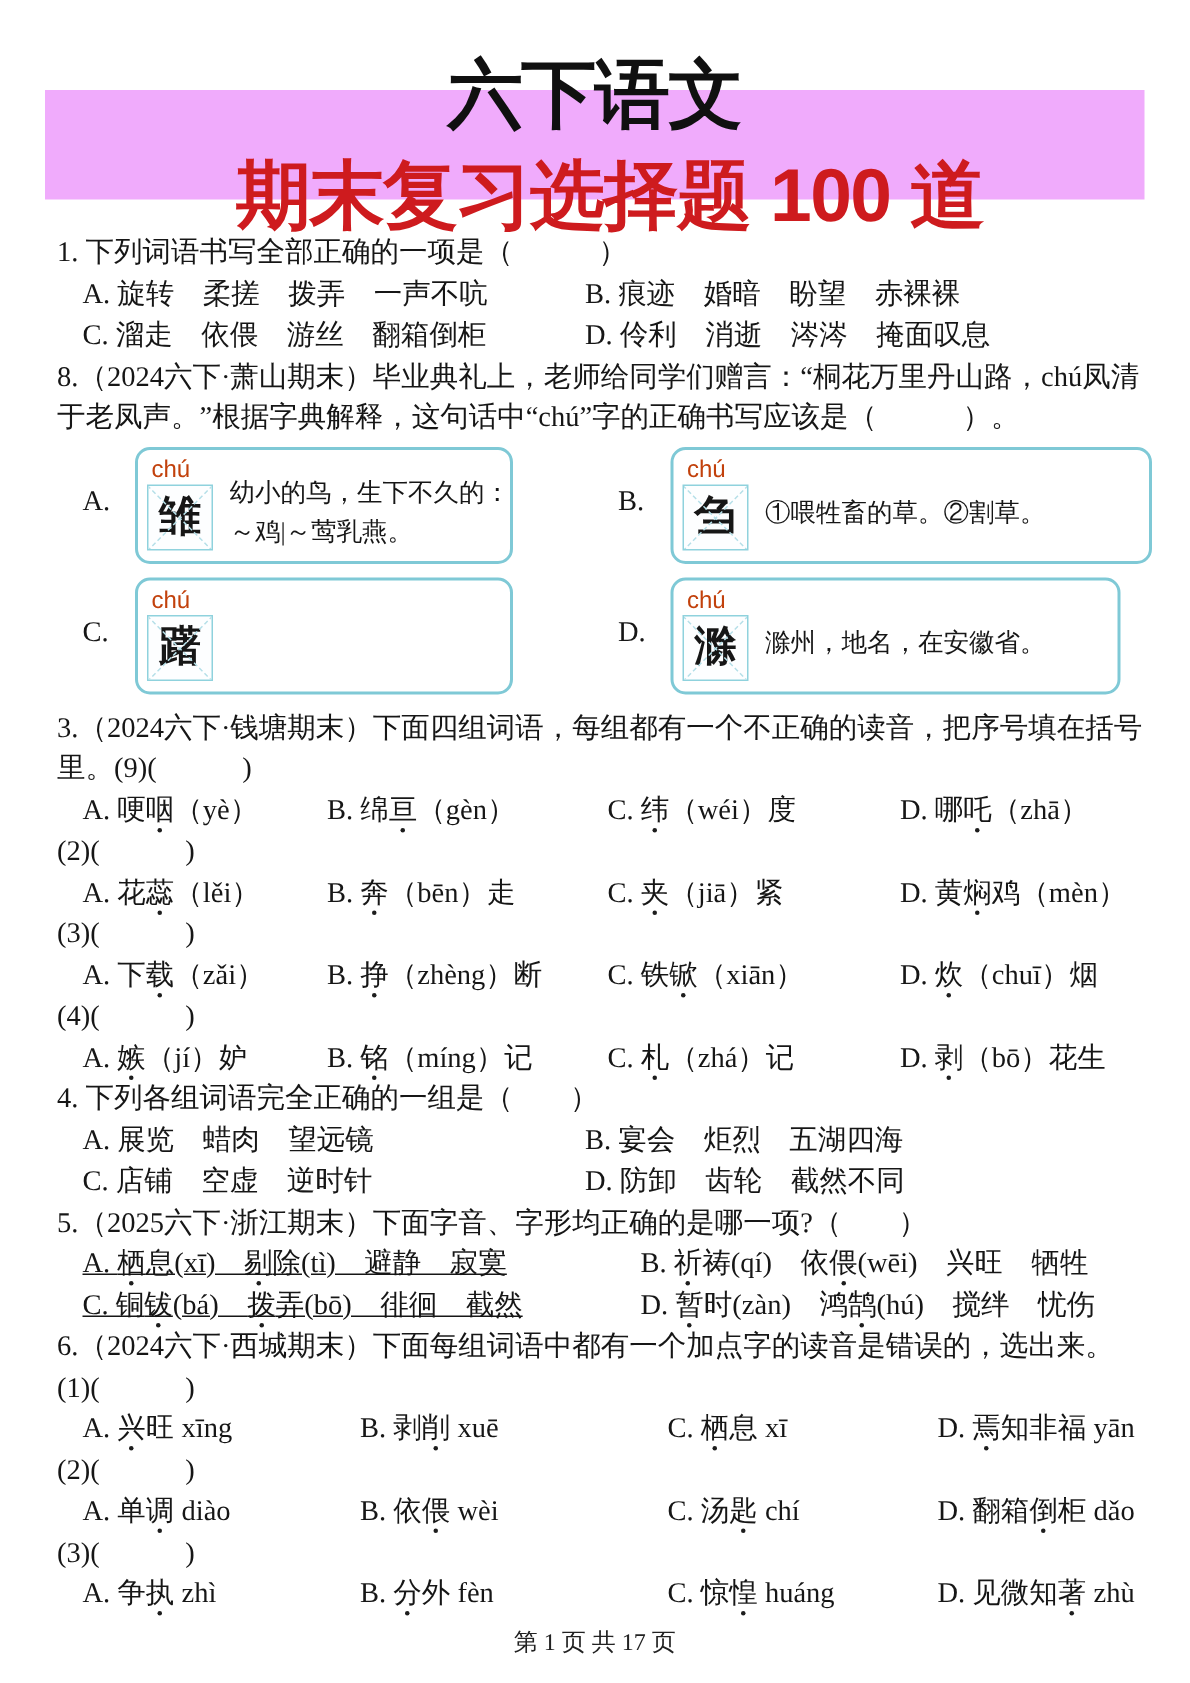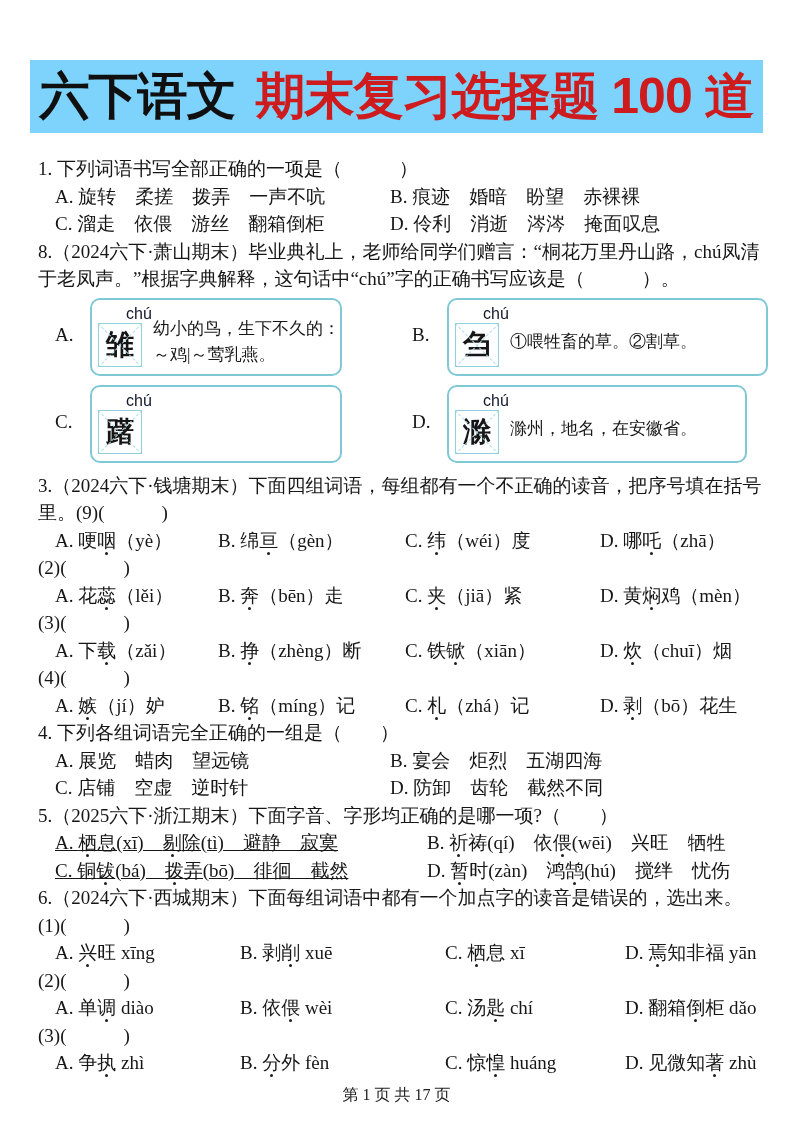--- a/index.html
+++ b/index.html
@@ -1,41 +1,41 @@
 <!DOCTYPE html>
 <html><head>
 <meta charset="utf-8">
 <style>
   html,body{margin:0;padding:0;background:#fff;}
   .page{position:relative;width:793px;height:1122px;overflow:hidden;background:#ffffff;
         font-family:"Liberation Serif","DejaVu Serif",serif;color:#161616;}
-  .band{margin:60px 30px 0 30px;height:73px;background:#7dd3fc;
+  .band{margin:60px 30px 0 30px;height:73px;background:#f0abfc;
         display:flex;align-items:center;justify-content:center;
         font-family:"Liberation Sans","DejaVu Sans",sans-serif;
-        font-weight:900;font-size:50px;letter-spacing:-1px;white-space:nowrap;}
+        font-weight:900;font-size:50px;letter-spacing:-1px;white-space:nowrap;flex-direction:column;}
   .t-black{color:#101010;}
   .t-red{color:#ce1b1e;margin-left:20px;}
   .content{padding:22px 28px 0 38px;font-size:19px;}
   .line{line-height:27.5px;white-space:nowrap;}
   .indent{padding-left:17px;}
   .cell{display:inline-block;vertical-align:top;}
   .w335{width:335px;} .w163{width:163px;} .w187{width:187px;} .w195{width:195px;}
   .w372{width:372px;text-decoration:underline;} .w160{width:160px;} .w180a{width:180px;margin-left:25px;}
   .dot{position:relative;}
   .dot::after{content:"";position:absolute;left:50%;margin-left:-1.5px;bottom:-4px;
               width:3px;height:3px;border-radius:50%;background:#1d1d1d;}
   .dict-row{display:flex;align-items:flex-start;padding-left:17px;margin:5px 0 9px 0;}
   .dict-letter{width:35px;padding-top:26px;flex:none;}
   .gapcol{width:70px;flex:none;}
   .dict-box{border:2px solid #7fc9d6;border-radius:10px;height:78px;box-sizing:border-box;
             background:#fff;display:flex;padding:4px 6px;flex:none;}
   .bw250{width:252px;} .bw321{width:321px;} .bw300{width:300px;}
   .dict-left{width:50px;flex:none;display:flex;flex-direction:column;align-items:flex-start;}
   .dict-pinyin{font-family:"Liberation Sans","DejaVu Sans",sans-serif;font-size:16px;
-               line-height:19px;padding-left:3px;color:#0f172a;margin-left:25px;}
+               line-height:19px;padding-left:3px;color:#c2410c;}
   .dict-charbox{width:44px;height:44px;border:1.5px solid #8fd2dd;box-sizing:border-box;
                 position:relative;overflow:hidden;display:flex;align-items:center;
                 justify-content:center;background:#fdfeff;}
   .diag{position:absolute;left:-10px;right:-10px;top:50%;border-top:1px dashed #b5dfe8;}
   .dg1{transform:rotate(45deg);} .dg2{transform:rotate(-45deg);}
   .dict-char{font-size:28px;font-weight:700;line-height:1;}
   .dict-def{display:flex;align-items:center;margin-top:10px;padding-left:5px;
             font-size:17px;line-height:26px;white-space:pre;}
   .footer{position:absolute;left:0;right:0;top:1085px;text-align:center;
           font-size:16px;color:#222;}

